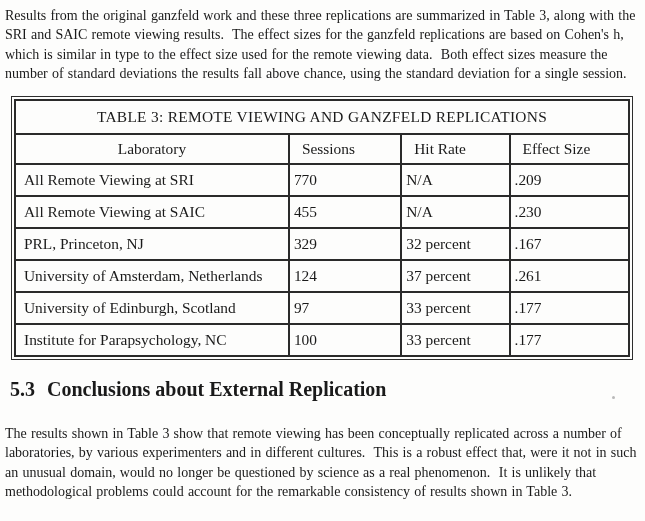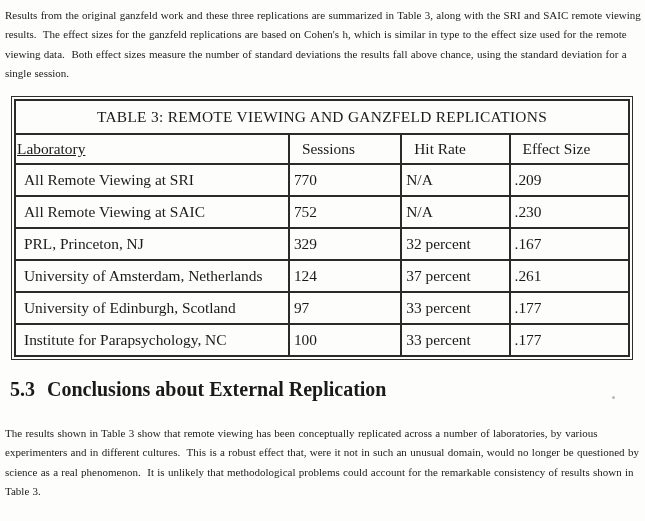--- a/index.html
+++ b/index.html
@@ -13,21 +13,21 @@
     font-family: "Liberation Serif", "DejaVu Serif", serif;
     color: #1a1a1a;
     overflow: hidden;
     position: relative;
   }
   .page {
     padding: 6px 4px 0 5px;
   }
   .body-text {
     width: 636px;
-    font-size: 11px;
+    font-size: 14px;
     line-height: 19.3px;
     margin: 0;
     word-spacing: 0.05em;
     white-space: pre-wrap;
   }
   
   .table-frame {
     width: 616px;
     margin: 13px 0 0 6px;
     border: 1.5px solid #2e2e2e;
@@ -48,21 +48,21 @@
   }
   .title-cell {
     text-align: center;
     font-size: 16.2px;
     height: 30px;
     letter-spacing: 0.3px;
   }
   .hdr-row th {
     height: 26px;
   }
-  .hdr-lab { text-align: left; text-decoration: underline; }
+  .hdr-lab { text-align: center; }
   .hdr-col { text-align: left; padding-left: 12px; border-radius: 9px; }
   .data-row td { height: 28px; }
   .cell-lab { padding-left: 8px; }
   .cell-val { padding-left: 4px; }
   col.c-lab { width: 273px; }
   col.c-ses { width: 112px; }
   col.c-hit { width: 108px; }
   col.c-eff { width: 119px; }
   
   .section-heading {
@@ -109,21 +109,21 @@
           <th class="hdr-col">Effect Size</th>
         </tr>
         <tr class="data-row">
           <td class="cell-lab">All Remote Viewing at SRI</td>
           <td class="cell-val">770</td>
           <td class="cell-val">N/A</td>
           <td class="cell-val">.209</td>
         </tr>
         <tr class="data-row">
           <td class="cell-lab">All Remote Viewing at SAIC</td>
-          <td class="cell-val">752</td>
+          <td class="cell-val">455</td>
           <td class="cell-val">N/A</td>
           <td class="cell-val">.230</td>
         </tr>
         <tr class="data-row">
           <td class="cell-lab">PRL, Princeton, NJ</td>
           <td class="cell-val">329</td>
           <td class="cell-val">32 percent</td>
           <td class="cell-val">.167</td>
         </tr>
         <tr class="data-row">

